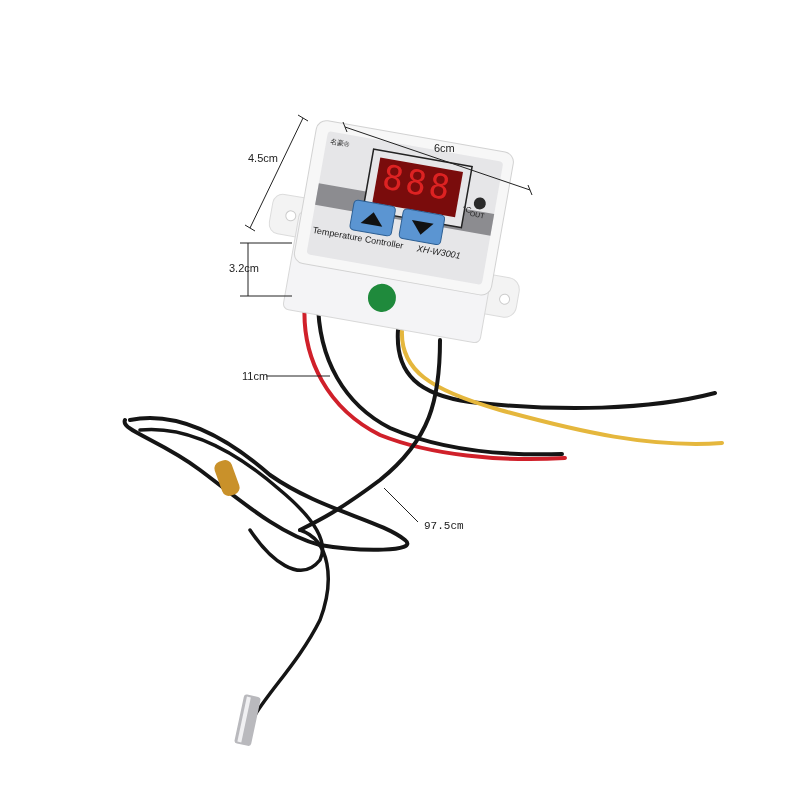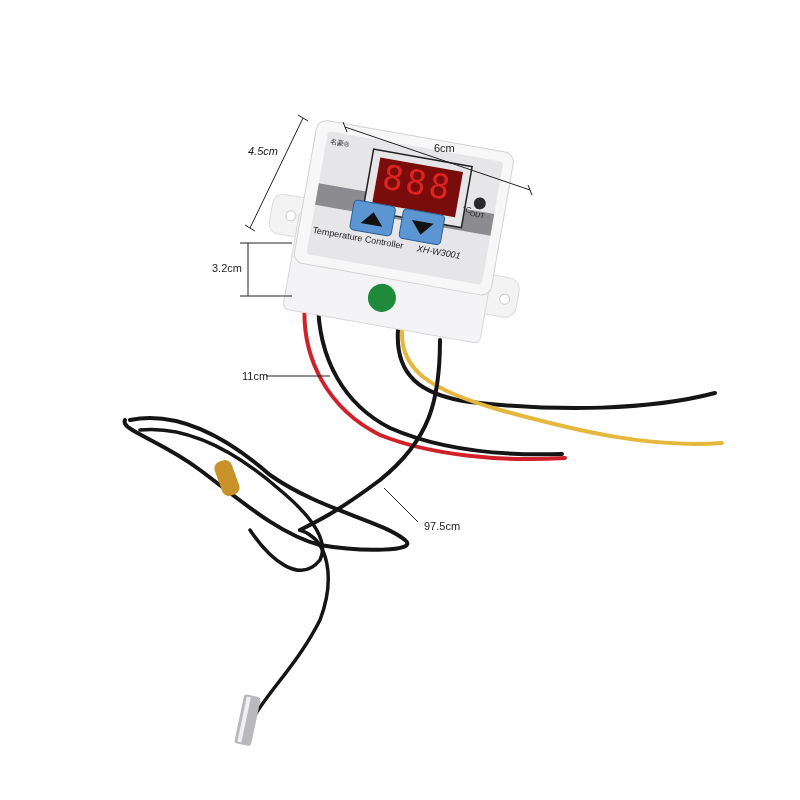--- a/index.html
+++ b/index.html
@@ -72,25 +72,25 @@
     <line x1="343" y1="122" x2="347" y2="132"></line>
     <line x1="528" y1="185" x2="532" y2="195"></line>
     <line x1="248" y1="243" x2="248" y2="296"></line>
     <line x1="240" y1="243" x2="292" y2="243"></line>
     <line x1="240" y1="296" x2="292" y2="296"></line>
     <line x1="266" y1="376" x2="330" y2="376"></line>
     <line x1="384" y1="488" x2="418" y2="522"></line>
   </g>
 </svg>
 
-<div class="dim-label" style="left:248px;top:145px;font-style:italic;">4.5cm</div>
+<div class="dim-label" style="left:248px;top:152px;">4.5cm</div>
 <div class="dim-label" style="left:434px;top:142px;">6cm</div>
-<div class="dim-label" style="left:212px;top:262px;">3.2cm</div>
+<div class="dim-label" style="left:229px;top:262px;">3.2cm</div>
 <div class="dim-label" style="left:242px;top:370px;">11cm</div>
-<div class="dim-label" style="left:424px;top:520px;">97.5cm</div>
+<div class="dim-label" style="left:424px;top:520px;font-family:Liberation Mono, monospace;">97.5cm</div>
 
 <div style="position:absolute;left:0;top:0;width:800px;height:800px;transform:rotate(10deg);transform-origin:400px 230px;pointer-events:none;">
   <span class="panel-text" style="position:absolute;left:316px;top:150px;font-size:7px;color:#333;">名豪®</span>
   <span class="panel-text" style="position:absolute;left:374px;top:160px;font-size:34px;color:#ff2a2a;letter-spacing:3px;font-family:'DejaVu Sans Mono', monospace;opacity:0.75;">888</span>
   <span class="panel-text" style="position:absolute;left:458px;top:194px;font-size:8px;color:#222;">°C</span>
   <span class="panel-text" style="position:absolute;left:466px;top:198px;font-size:7px;color:#222;">OUT</span>
   <span class="panel-text" style="position:absolute;left:314px;top:240px;font-size:9px;color:#222;">Temperature Controller</span>
   <span class="panel-text" style="position:absolute;left:420px;top:240px;font-size:9px;color:#222;font-style:italic;">XH-W3001</span>
 </div>
 

